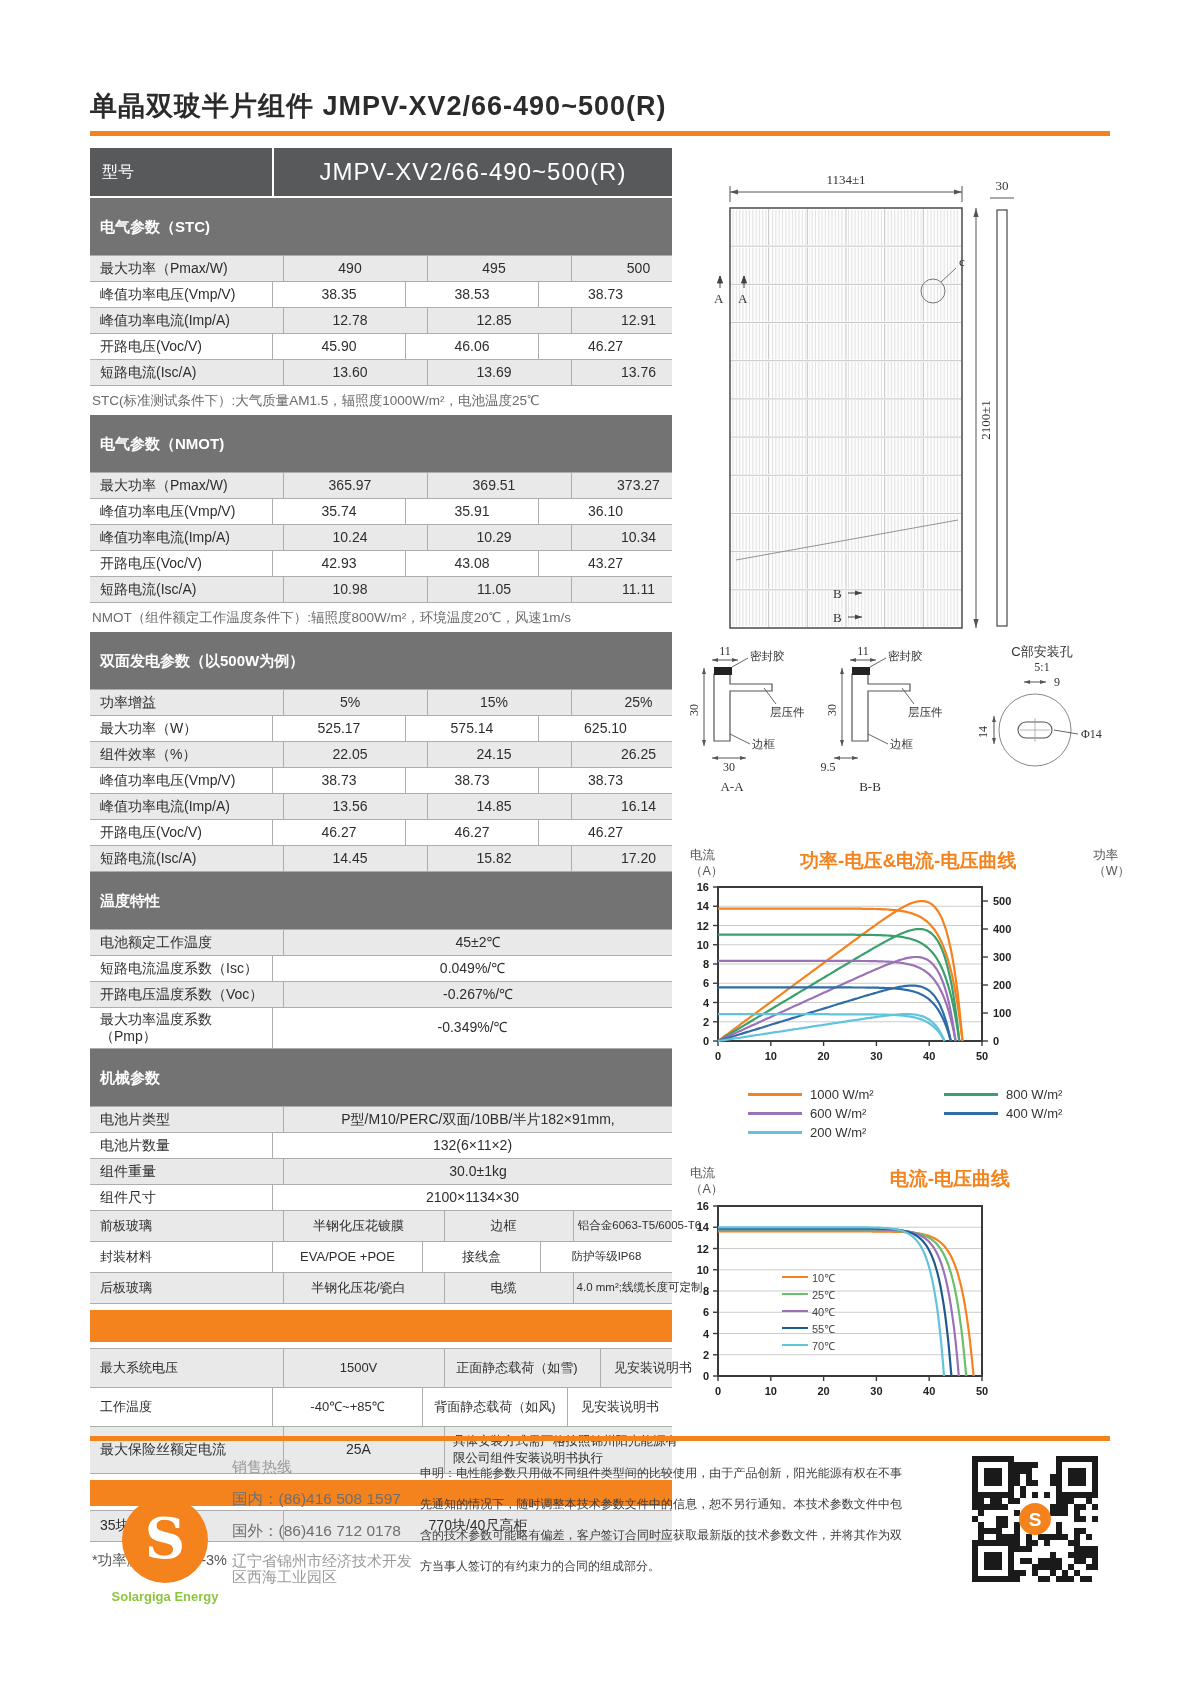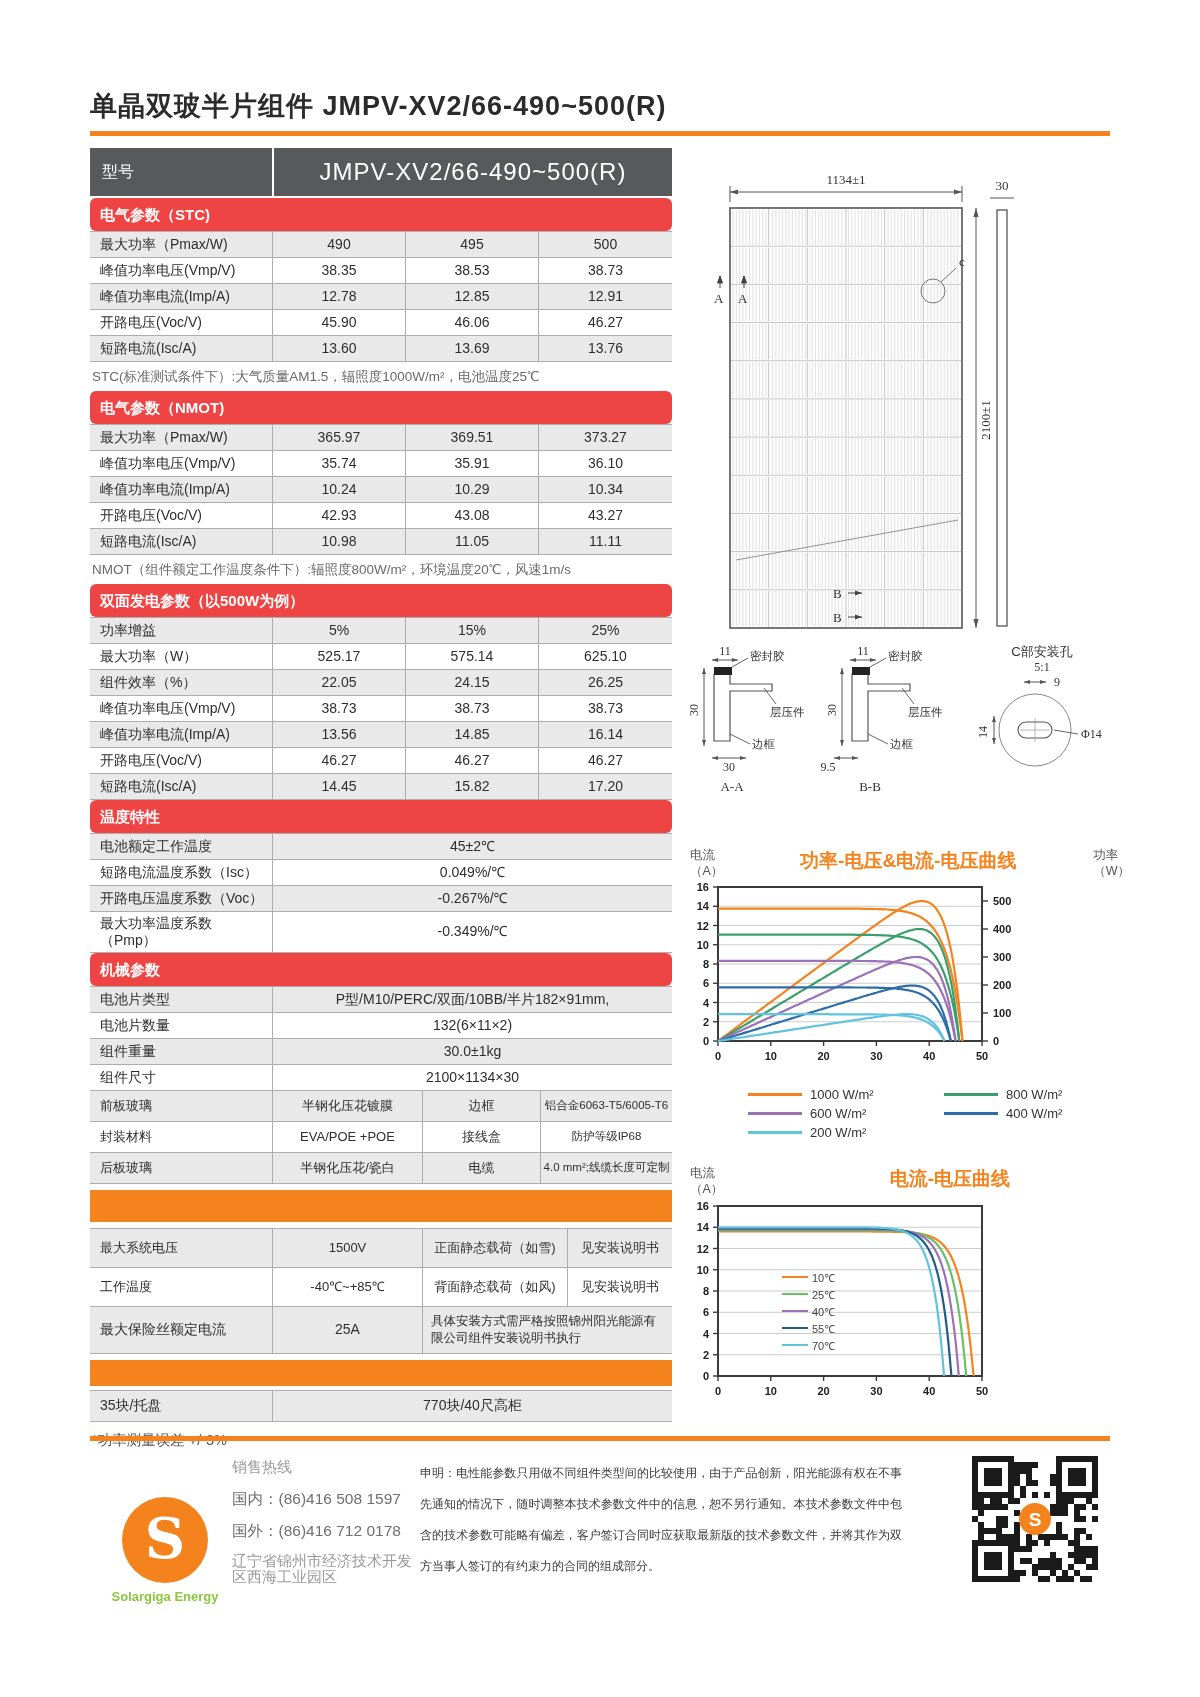--- a/index.html
+++ b/index.html
@@ -9,42 +9,42 @@
   .title-rule{position:absolute;left:90px;top:131px;width:1020px;height:5px;background:#F5831D;}
 
   
   .left-col{position:absolute;left:90px;top:148px;width:582px;}
   .model-row{display:grid;grid-template-columns:182px 2px 398px;height:48px;margin-bottom:2px;}
   .model-row .mcell{background:#58595B;color:#fff;display:flex;align-items:center;}
   .model-row .mlabel{padding-left:12px;font-size:16px;}
   .model-row .msep{background:#fff;}
   .model-row .mvalue{justify-content:center;font-size:24px;letter-spacing:1px;}
 
-  .sec-h{background:#ef4444;color:#fff;font-size:15px;font-weight:bold;padding:8px 10px;line-height:17px;border-radius:6px;}
+  .sec-h{background:#737373;color:#fff;font-size:15px;font-weight:bold;padding:20px 10px;line-height:17px;}
   .orange-bar{background:#F5831D;}
   .bar1{height:32px;margin:6px 0;}
   .bar2{height:26px;margin:6px 0 4px 0;}
 
   .ptable{border-top:1px solid #ADADAD;}
   .trow{display:grid;border-bottom:1px solid #ADADAD;font-size:14px;color:#2e2e2e;align-items:center;min-height:25px;}
   .g3{grid-template-columns:182px 133px 133px 134px;}
   .g2{grid-template-columns:182px 1fr;}
   .gq{grid-template-columns:182px 150px 118px 132px;}
   .gq .cell{font-size:13px;}
   .gq .cell:last-child{font-size:11.5px;white-space:nowrap;}
   .gq{min-height:30px;}
   .gs{grid-template-columns:182px 150px 145px 105px;min-height:38px;}
   .gs .cell{font-size:13px;}
   .gm{grid-template-columns:182px 150px 250px;min-height:46px;}
   .gm .cell:last-child{font-size:12.5px;text-align:left;padding-left:8px;line-height:1.35;}
   .gpack{grid-template-columns:182px 1fr;min-height:30px;}
   .gpack .cell{text-align:left;}
   .cell{padding:3px 4px;text-align:center;border-left:1px solid #ADADAD;line-height:1.2;align-self:stretch;display:flex;align-items:center;justify-content:center;}
   .cell.lab{border-left:none;text-align:left;justify-content:flex-start;padding-left:10px;}
-  .shade{background:#E9E9E9;}
+  .shade{background:#E9E9E9;gap:11px;}
   .tnote{padding:6px 2px 5px 2px;font-size:13.5px;color:#6a6a6a;}
   .tol-note{padding:9px 2px;font-size:14.5px;color:#555;}
 
   
   .right-col{position:absolute;left:690px;top:158px;width:440px;}
   .chart-title{color:#F5831D;font-weight:bold;font-size:19px;text-align:center;}
   .axis-corner{font-size:12.5px;color:#555;line-height:1.25;}
   .c1-head{display:flex;justify-content:space-between;align-items:flex-start;margin-top:46px;}
   .c2-head{display:flex;justify-content:space-between;align-items:flex-start;margin-top:26px;}
   .chart-wrap{position:relative;}

